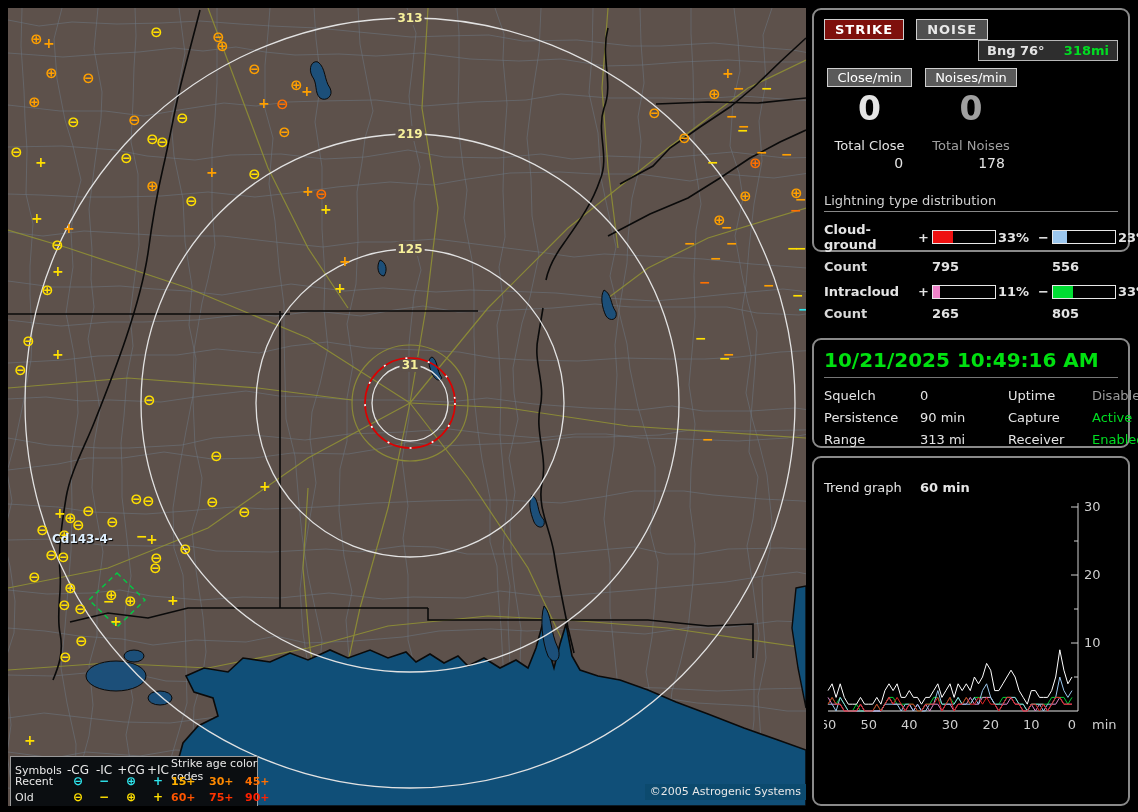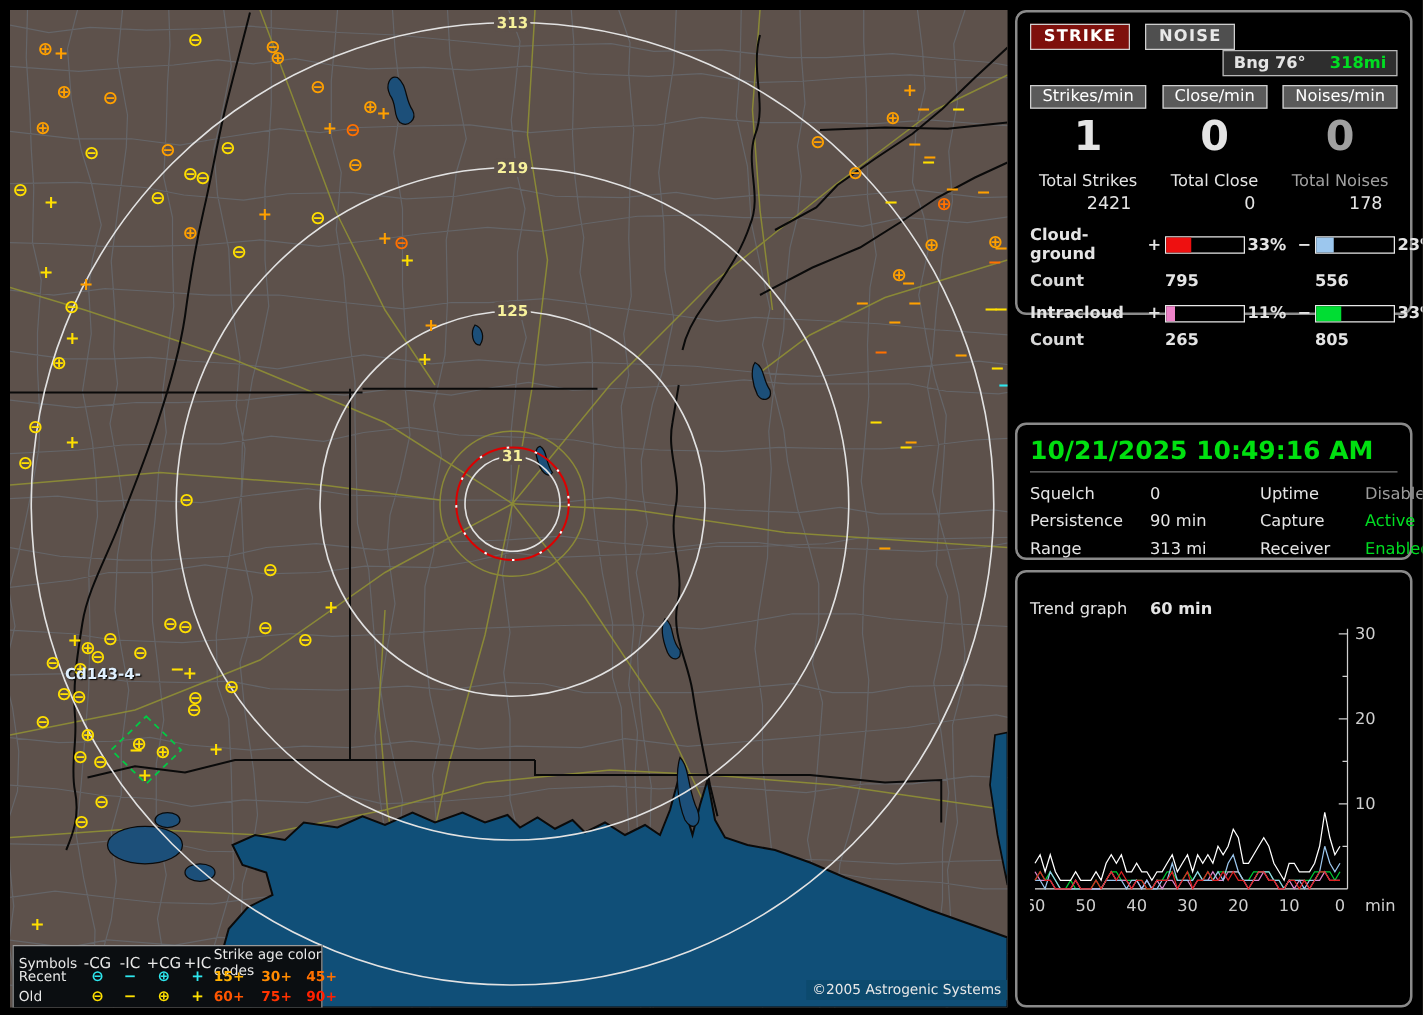--- a/index.html
+++ b/index.html
@@ -284,39 +284,34 @@
     <span class="btn btn-strike">STRIKE</span>
     <span class="btn btn-noise">NOISE</span>
     <span class="bng">
       <span>Bng 76°</span>
       <span class="mi" style="color: rgb(0, 221, 34);">318mi</span>
     </span>
   </div>
 
   <div class="counters">
     <div class="ctr-col">
-      <span class="chip">Strikes/min</span>
-      <div class="rate">1</div>
-      <div class="tot-label">Total Strikes</div>
-      <div class="tot-value">2421</div>
-    </div>
-    <div class="ctr-col">
       <span class="chip">Close/min</span>
       <div class="rate">0</div>
       <div class="tot-label">Total Close</div>
       <div class="tot-value">0</div>
     </div>
     <div class="ctr-col">
       <span class="chip">Noises/min</span>
       <div class="rate dim">0</div>
       <div class="tot-label dim">Total Noises</div>
       <div class="tot-value">178</div>
     </div>
   </div>
 
+  <div class="dist-title">Lightning type distribution</div>
 
   <div class="dist-row">
     <span>Cloud-ground</span>
     <span>+</span>
     <span class="bar">
         <i style="width: 33%; background: rgb(238, 16, 16);"></i>
       </span>
     <span>33%</span>
     <span>−</span>
     <span class="bar">

